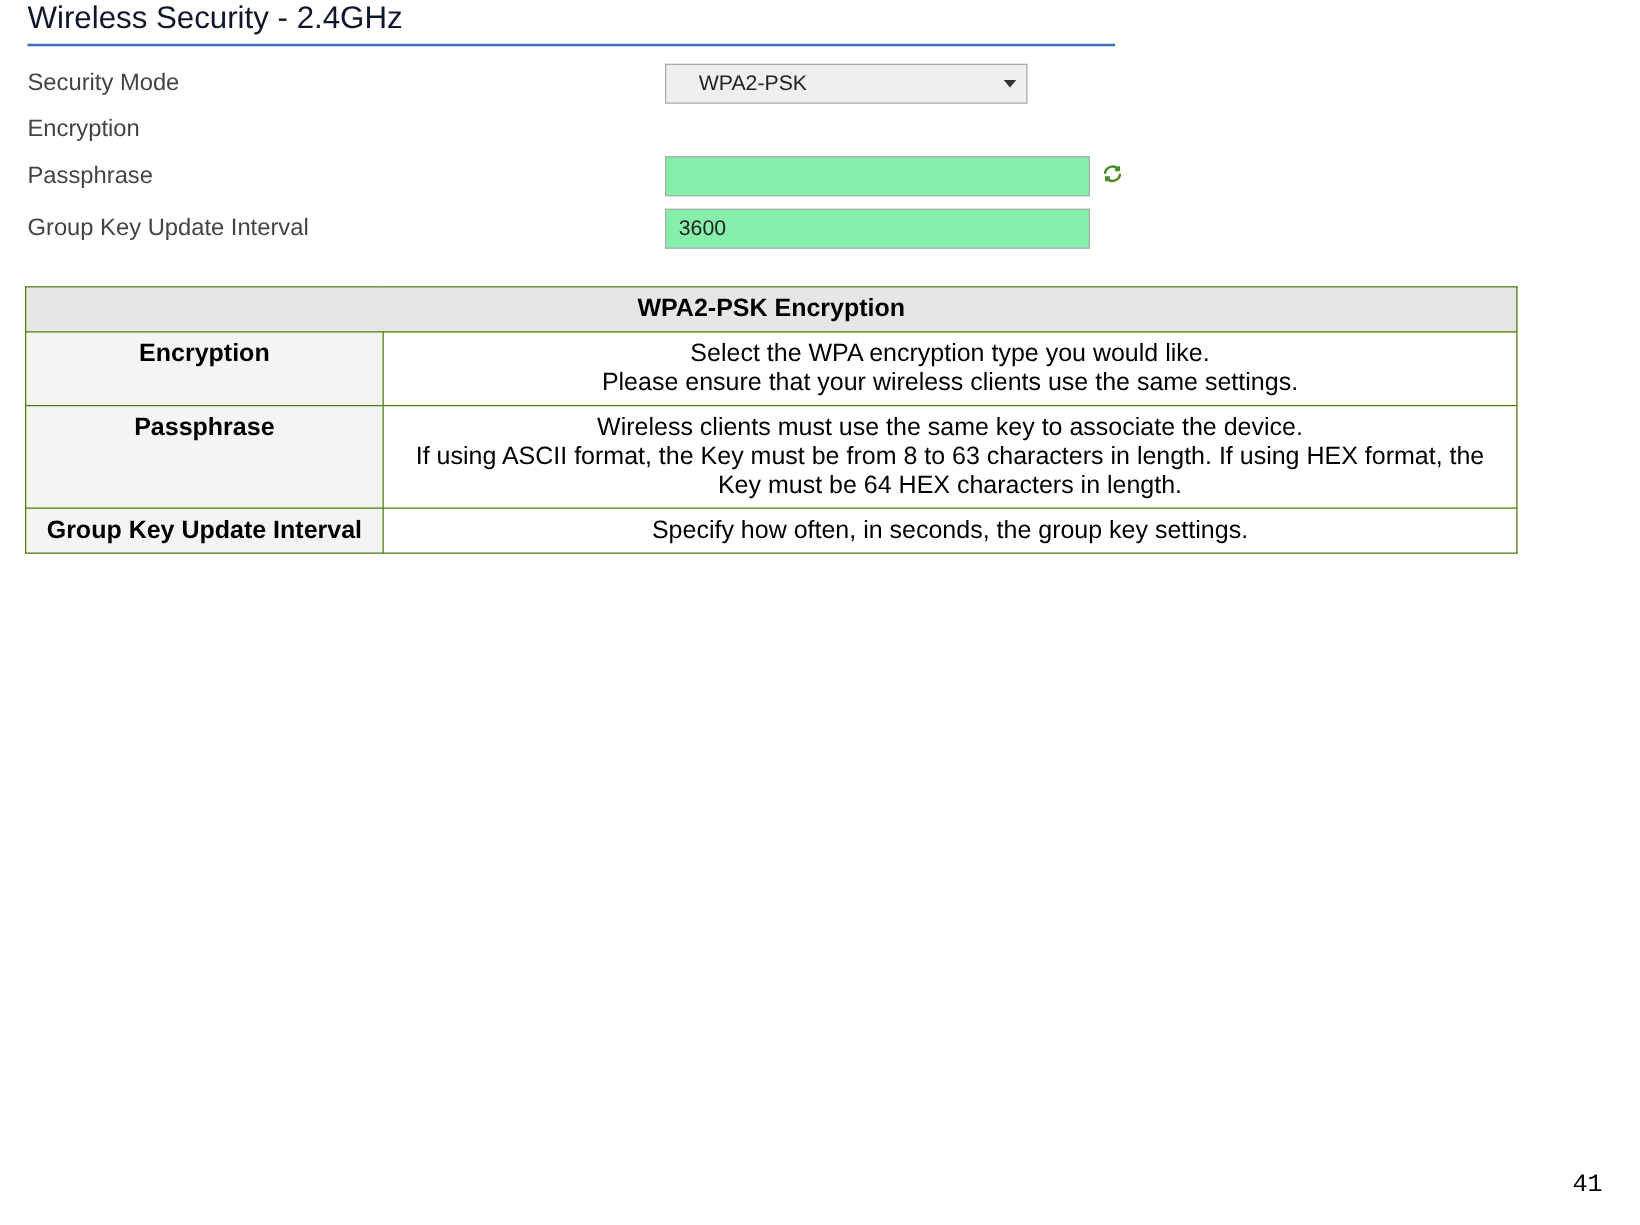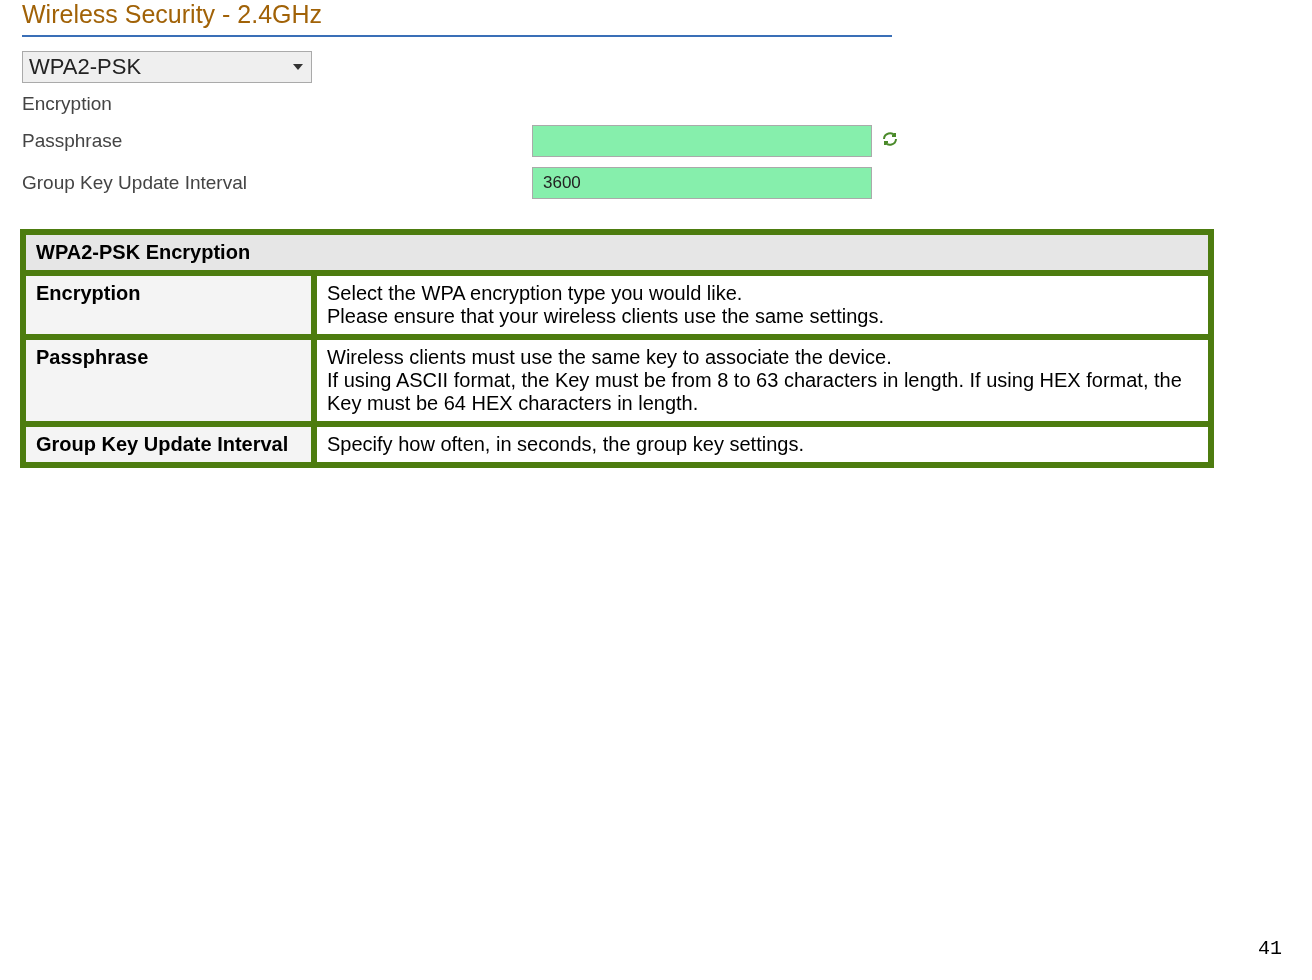--- a/index.html
+++ b/index.html
@@ -16,21 +16,21 @@
       padding: 0 20px;
     }
     .main-heading {
       font-weight: bold;
       font-size: 22px;
       margin: 0 0 4px 0;
     }
     .sub-heading {
       font-family: Arial, sans-serif;
       font-size: 25px;
-      color: #a16207;
+      color: #0f172a;
       margin: 0 0 6px 2px;
     }
     .blue-divider {
       border: none;
       border-top: 2px solid #3a6fb7;
       width: 870px;
       margin: 0 0 14px 2px;
     }
     .form-area {
       font-family: Arial, sans-serif;
@@ -47,22 +47,22 @@
       width: 510px;
     }
     .select-box {
       display: flex;
       align-items: center;
       justify-content: space-between;
       border: 1px solid #aaa;
       background: #efefef;
       width: 290px;
       height: 32px;
-      padding: 0 8px 0 6px;
-      font-size: 22px;
+      padding: 0 8px 0 26px;
+      font-size: 17px;
       color: #222;
       box-sizing: border-box;
       gap: 21px;
     }
     .caret {
       width: 0;
       height: 0;
       border-left: 5px solid transparent;
       border-right: 5px solid transparent;
       border-top: 6px solid #333;
@@ -84,24 +84,24 @@
       color: #4a8a2a;
       font-size: 18px;
     }
     .desc-table {
       border-collapse: collapse;
       width: 1194px;
       margin-top: 30px;
       font-size: 20px;
     }
     .desc-table td, .desc-table th {
-      border: 6px solid #4d7c0f;
+      border: 1px solid #4d7c0f;
       padding: 6px 10px;
       vertical-align: top;
-      text-align: left;
+      text-align: center;
     }
     .desc-table .header-row td {
       background: #e6e6e6;
       font-weight: bold;
     }
     .desc-table .field-name {
       background: #f4f4f4;
       font-weight: bold;
       width: 265px;
     }
@@ -115,20 +115,21 @@
   </style>
 </head>
 <body>
 
 <div class="page">
   <div class="sub-heading">Wireless Security - 2.4GHz</div>
   <hr class="blue-divider">
 
   <div class="form-area">
     <div class="form-row">
+      <div class="form-label">Security Mode</div>
       <div class="select-box">
         <span>WPA2-PSK</span>
         <span class="caret"></span>
       </div>
     </div>
 
     <div class="form-row">
       <div class="form-label">Encryption</div>
     </div>
 

